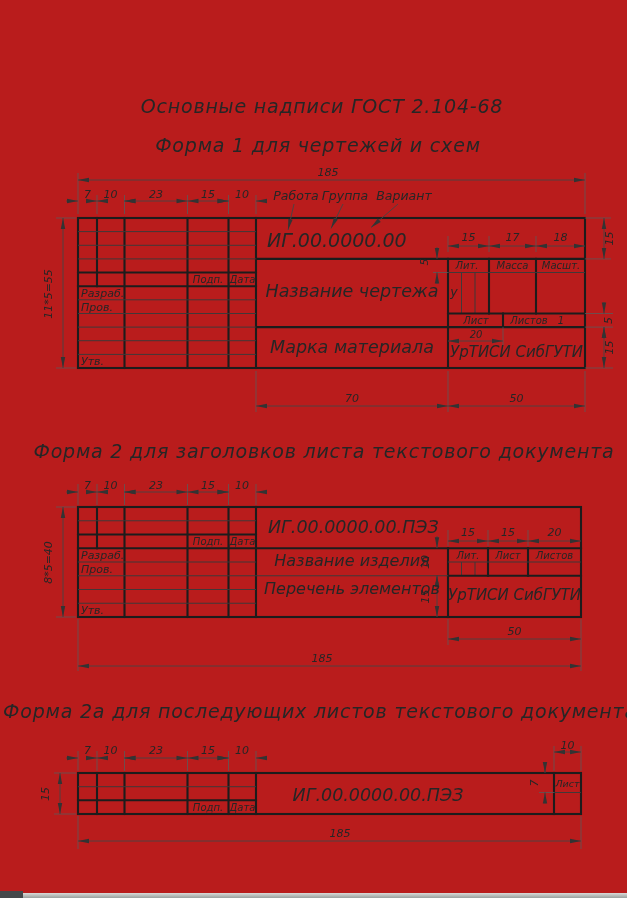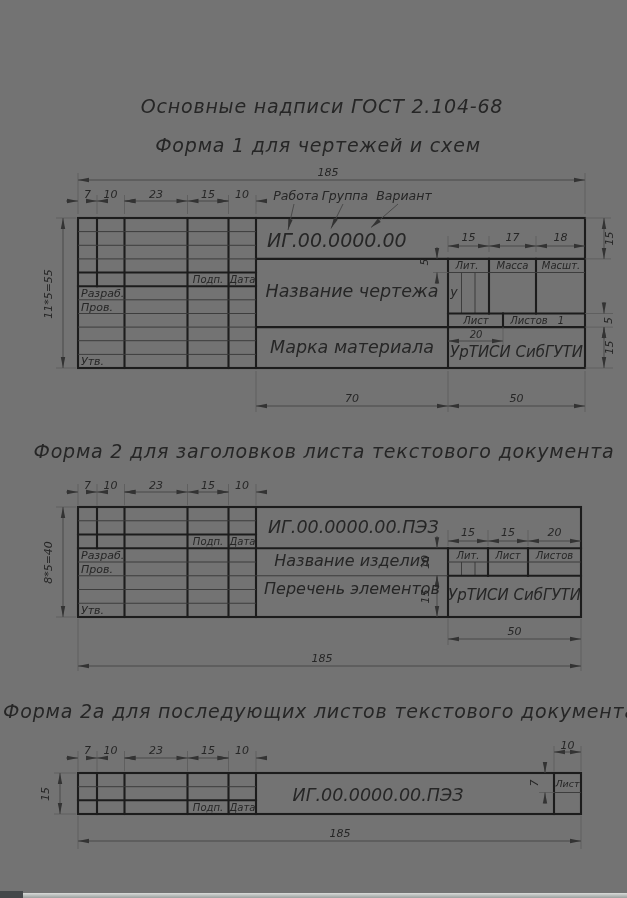--- a/index.html
+++ b/index.html
@@ -1,16 +1,16 @@
 <!DOCTYPE html>
 <html><head>
 <meta charset="utf-8">
 <style>
   html,body{margin:0;padding:0;background:#e8e8e6;}
-  .page{position:relative;width:627px;height:898px;background:#737373;overflow:hidden;
+  .page{position:relative;width:627px;height:898px;background:#b91c1c;overflow:hidden;
         font-family:"DejaVu Sans","Liberation Sans",sans-serif;}
   svg{position:absolute;left:0;top:0;}
   text{fill:#262626;font-family:"DejaVu Sans","Liberation Sans",sans-serif;font-style:italic;}
   .s9{font-size:9.5px}.s10{font-size:10px}.s11{font-size:11px}.s12{font-size:12.5px}
   .s15{font-size:15px}.s16{font-size:16px}.s17{font-size:17.5px}.s19{font-size:19px}
   .mid{text-anchor:middle}
   .ls{letter-spacing:.8px}
   .tk{stroke:#1c1c1c;stroke-width:2.1;fill:none;stroke-linecap:square}
   .tn{stroke:#3a3a3a;stroke-width:.95;fill:none}
   .dl{stroke:#454545;stroke-width:.9;fill:none}

